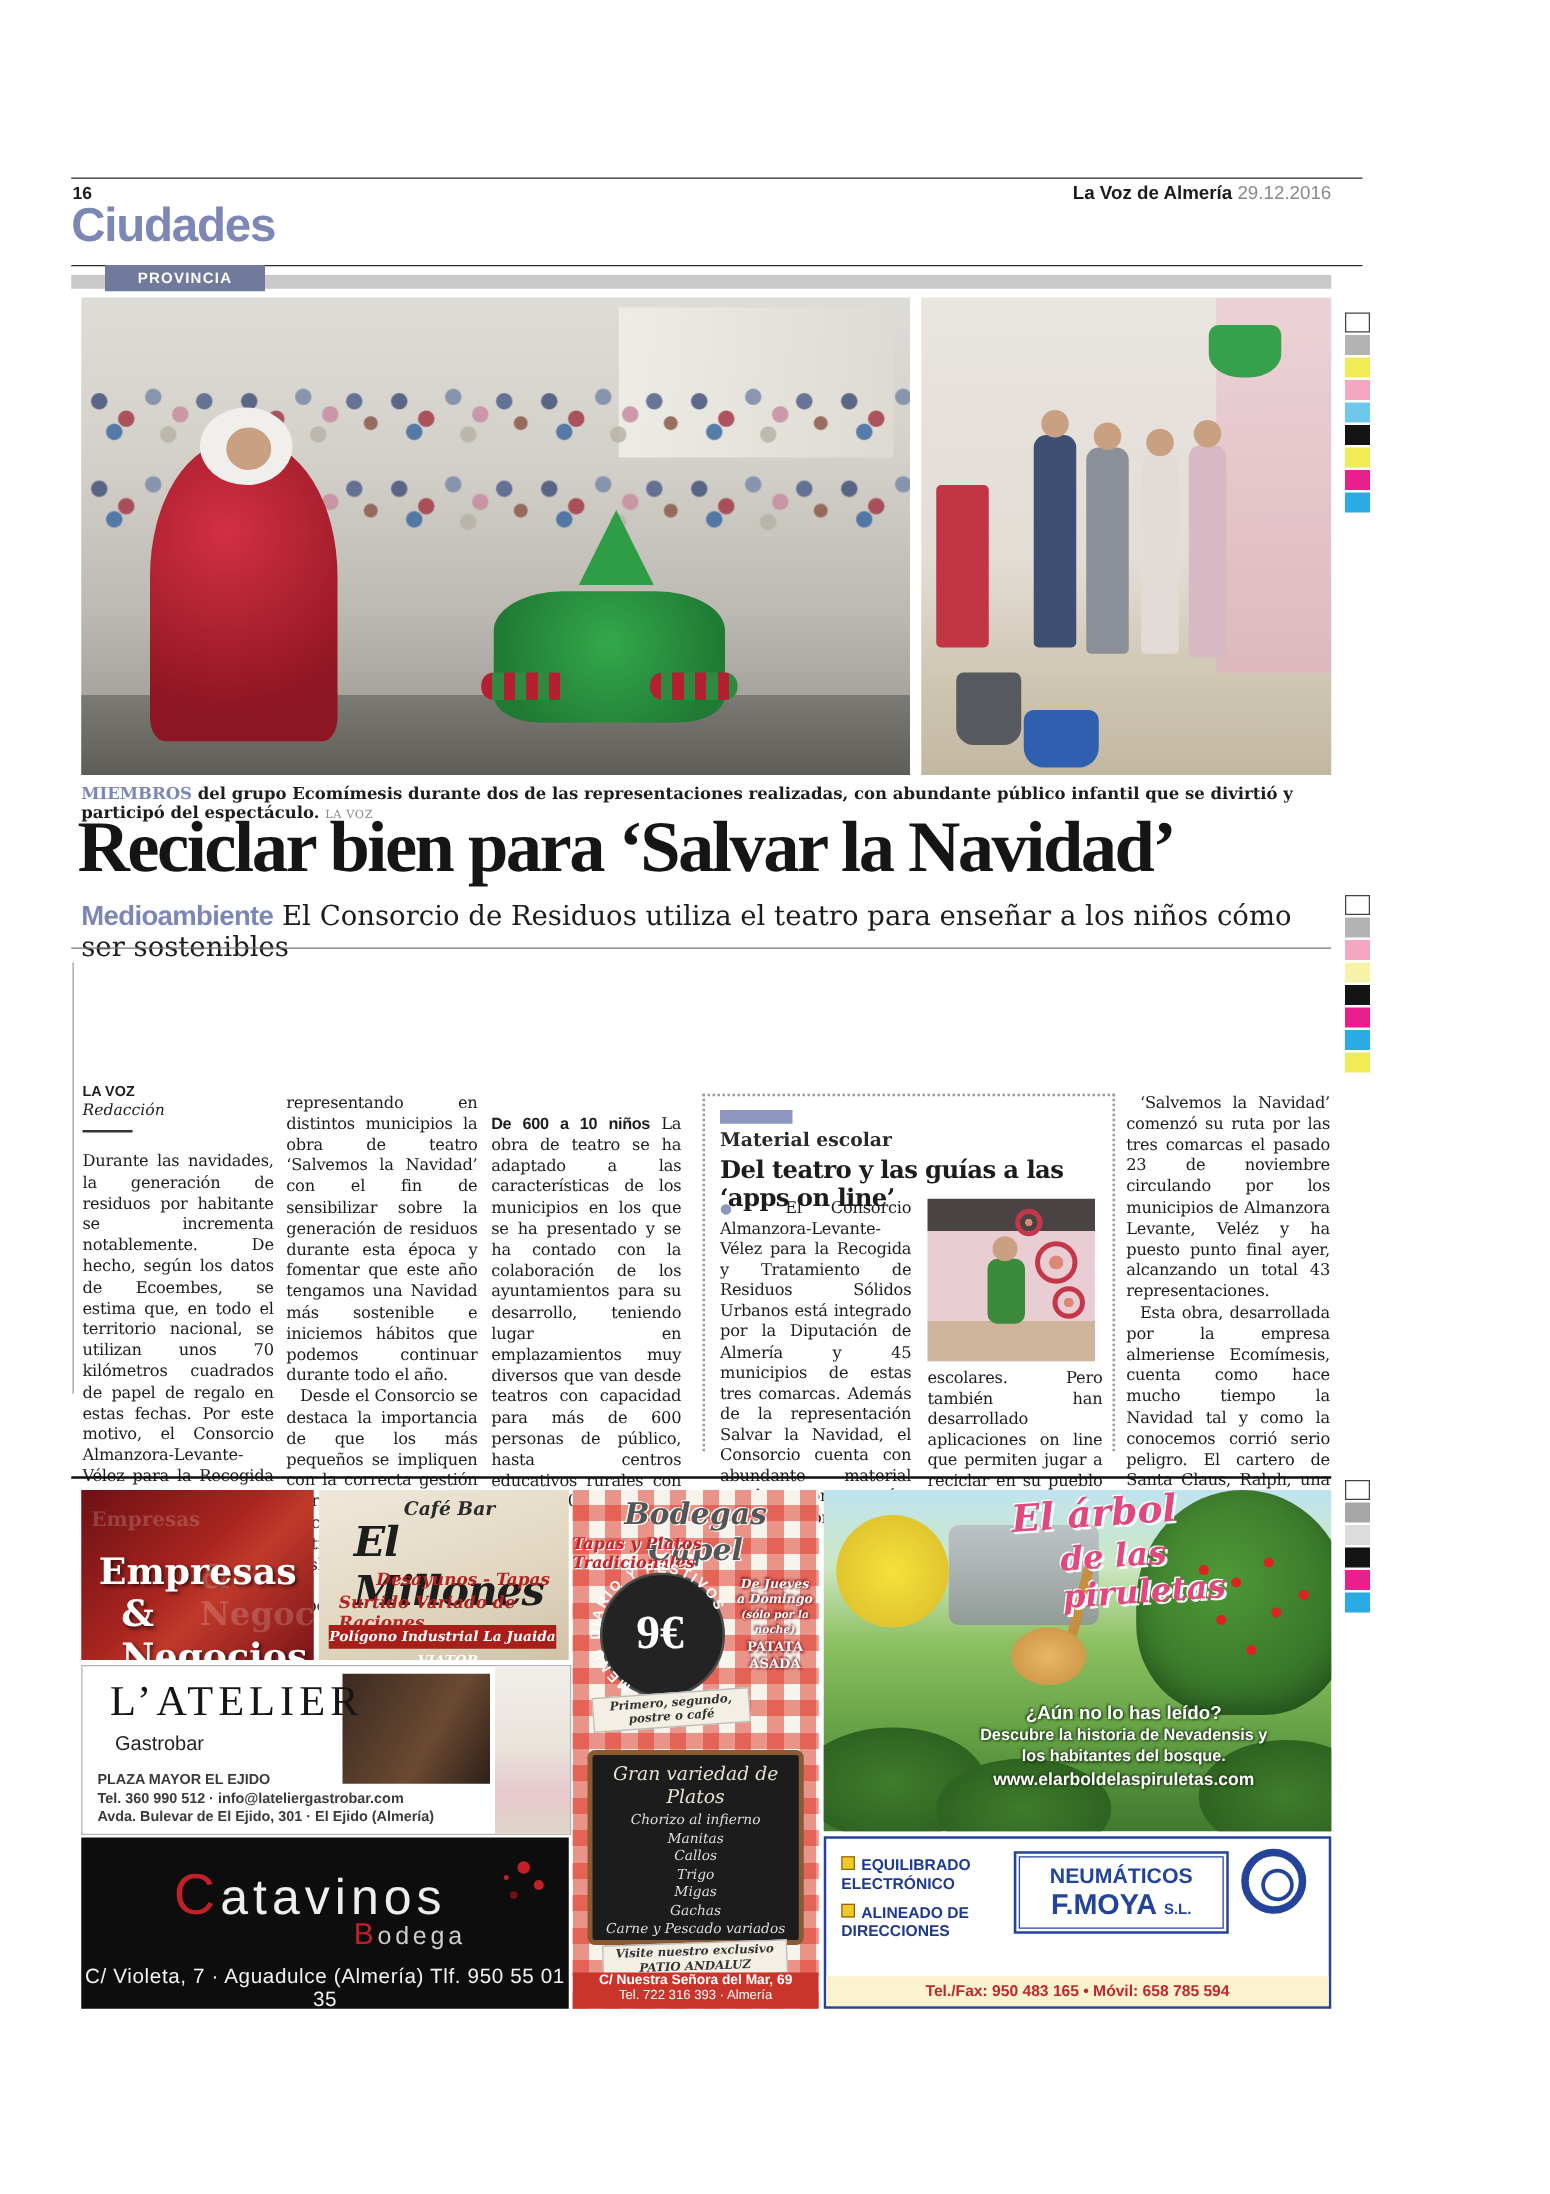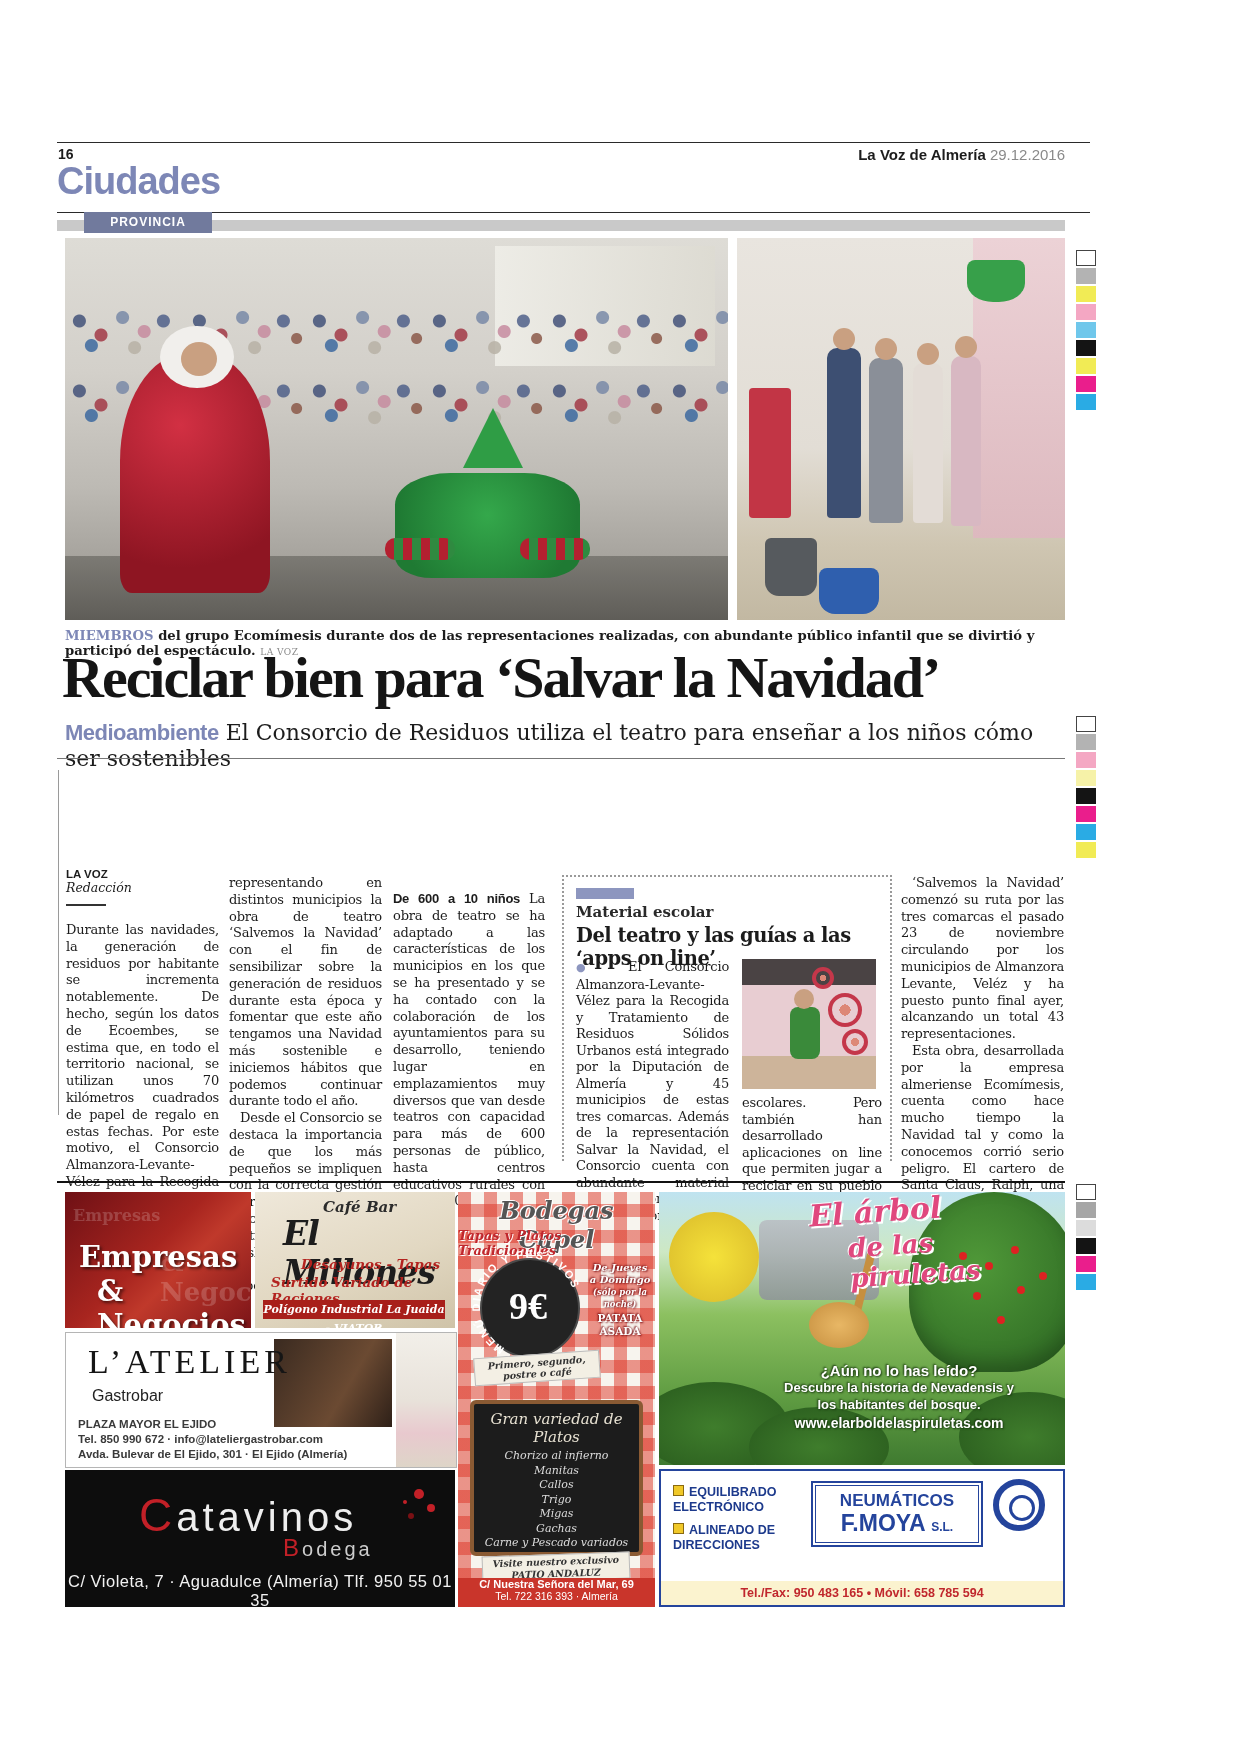--- a/index.html
+++ b/index.html
@@ -336,21 +336,21 @@
   <div class="ft">Polígono Industrial La Juaida - VIATOR</div>
 </div>
 
 <div class="ad" id="adAte">
   <div class="ph1"></div>
   <div class="ph2"></div>
   <div class="nm">L’ATELIER</div>
   <div class="sb">Gastrobar</div>
   <div class="addr">
     <div>PLAZA MAYOR EL EJIDO</div>
-    <div>Tel. 850 990 672 · info@lateliergastrobar.com</div>
+    <div>Tel. 360 990 512 · info@lateliergastrobar.com</div>
     <div>Avda. Bulevar de El Ejido, 301 · El Ejido (Almería)</div>
   </div>
 </div>
 
 <div class="ad" id="adCat">
   <div class="nm"><span class="c">C</span><span>atavinos</span></div>
   <div class="sb"><span class="c">B</span><span>odega</span></div>
   <div class="dots"></div>
   <div class="addr">C/ Violeta, 7 · Aguadulce (Almería) Tlf. 950 55 01 35</div>
 </div>

